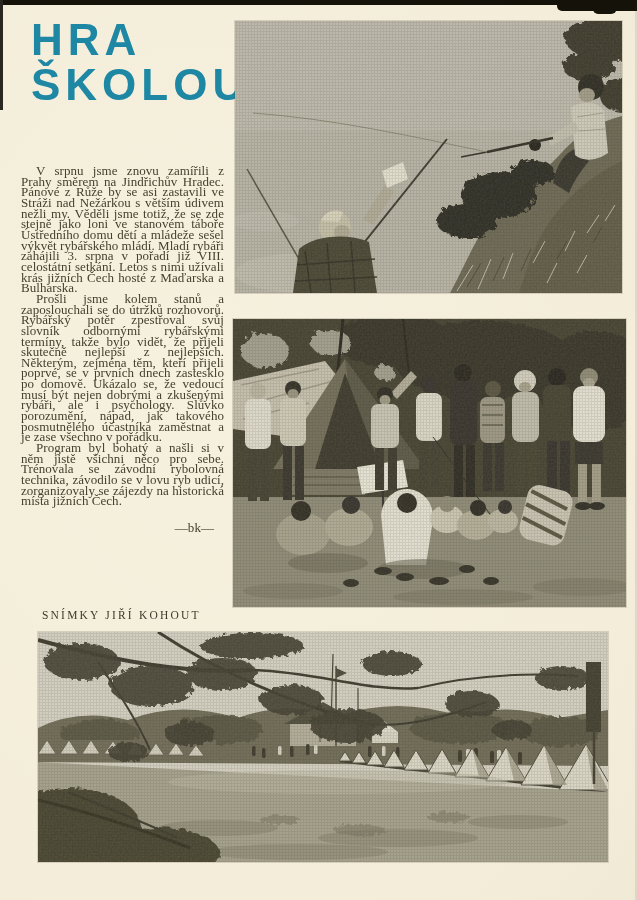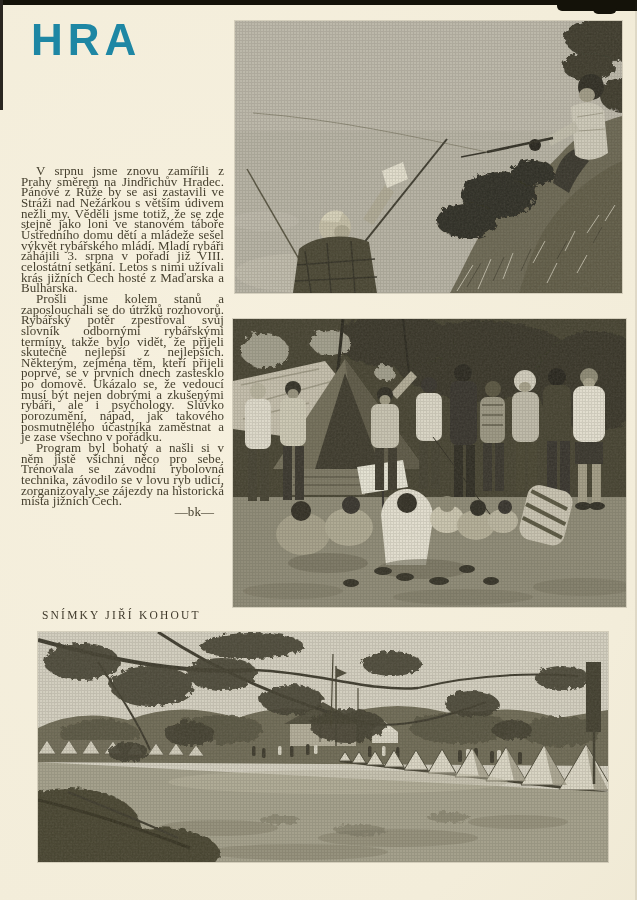--- a/index.html
+++ b/index.html
@@ -25,21 +25,21 @@
   }
   .title span{display:block;}
 
   
   .body-text{
     position:absolute;left:21px;top:166px;width:203px;
     font-size:13px;line-height:10.65px;letter-spacing:.05px;
     text-align:justify;color:#46402f;
   }
   .body-text p{margin:0;text-indent:15px;}
-  .body-text p.sig{text-align:right;text-indent:0;margin-top:0;padding-right:10px;}
+  .body-text p.sig{text-align:right;text-indent:0;margin-top:16px;padding-right:10px;}
 
   .byline{
     position:absolute;left:31px;top:598px;margin:11px;
     font-size:11.5px;letter-spacing:2.2px;color:#3f392b;white-space:nowrap;
   }
 
   
   figure{margin:0;position:absolute;box-shadow:0 0 0 1px rgba(70,64,48,.18);}
   figure svg{display:block;width:100%;height:100%;}
   .photo-1{left:235px;top:21px;width:387px;height:272px;}
@@ -72,20 +72,21 @@
 
   <div class="edge-top"></div>
   <div class="edge-top-thick"></div>
   <div class="edge-top-blob"></div>
   <div class="edge-left"></div>
   <div class="edge-right"></div>
   <div class="scratch"></div>
 
   <h1 class="title">
     <span>HRA</span>
+    <span>ŠKOLOU</span>
   </h1>
 
   <div class="body-text" lang="cs">
     <p>V srpnu jsme znovu zamířili z Prahy směrem na Jindřichův Hradec. Pánové z Růže by se asi zastavili ve Stráži nad Nežárkou s větším údivem nežli my. Věděli jsme totiž, že se zde stejně jako loni ve stanovém táboře Ústředního domu dětí a mládeže sešel výkvět rybářského mládí. Mladí rybáři zahájili 3. srpna v pořadí již VIII. celostátní setkání. Letos s nimi užívali krás jižních Čech hosté z Maďarska a Bulharska.</p>
     <p>Prošli jsme kolem stanů a zaposlouchali se do útržků rozhovorů. Rybářský potěr zpestřoval svůj slovník odbornými rybářskými termíny, takže bylo vidět, že přijeli skutečně nejlepší z nejlepších. Některým, zejména těm, kteří přijeli poprvé, se v prvních dnech zastesklo po domově. Ukázalo se, že vedoucí musí být nejen dobrými a zkušenými rybáři, ale i psychology. Slůvko porozumění, nápad, jak takového posmutnělého účastníka zaměstnat a je zase všechno v pořádku.</p>
     <p>Program byl bohatý a našli si v něm jistě všichni něco pro sebe. Trénovala se závodní rybolovná technika, závodilo se v lovu ryb udicí, zorganizovaly se zájezdy na historická místa jižních Čech.</p>
     <p class="sig">—bk—</p>
   </div>
 
   <p class="byline">SNÍMKY JIŘÍ KOHOUT</p>

